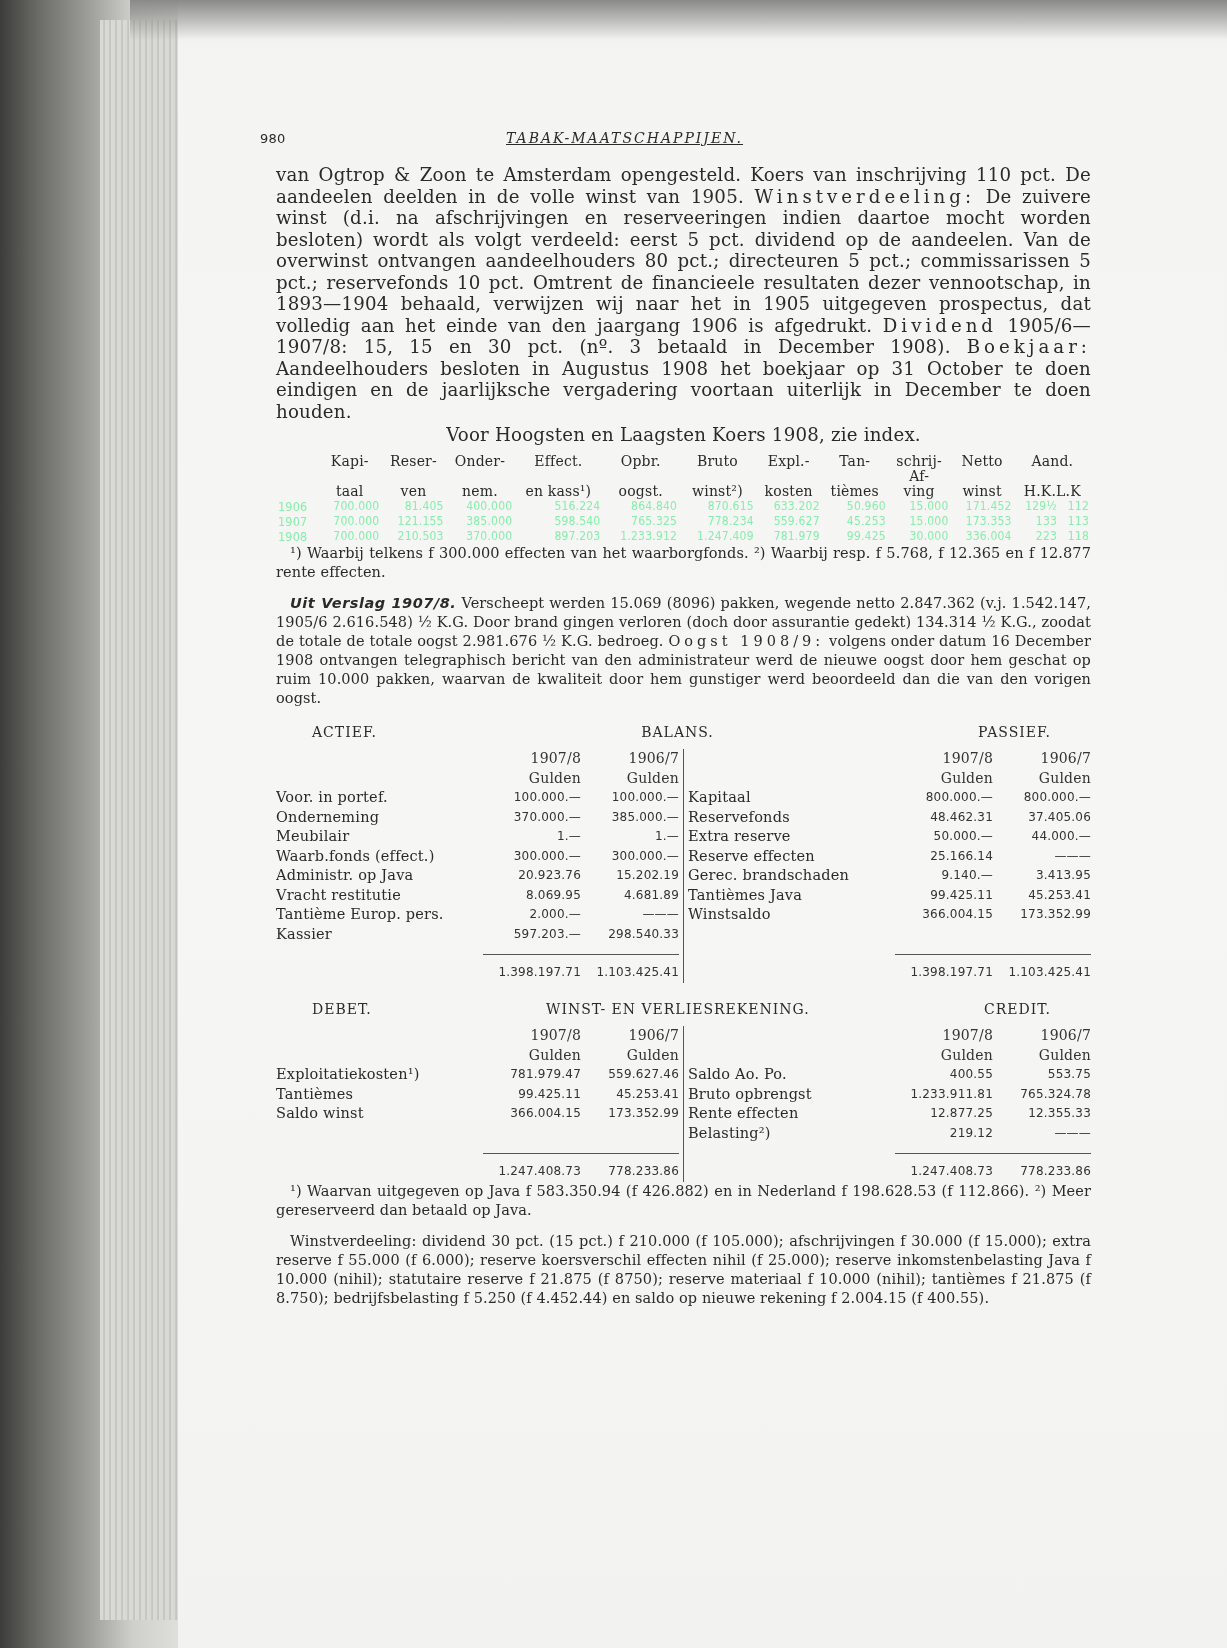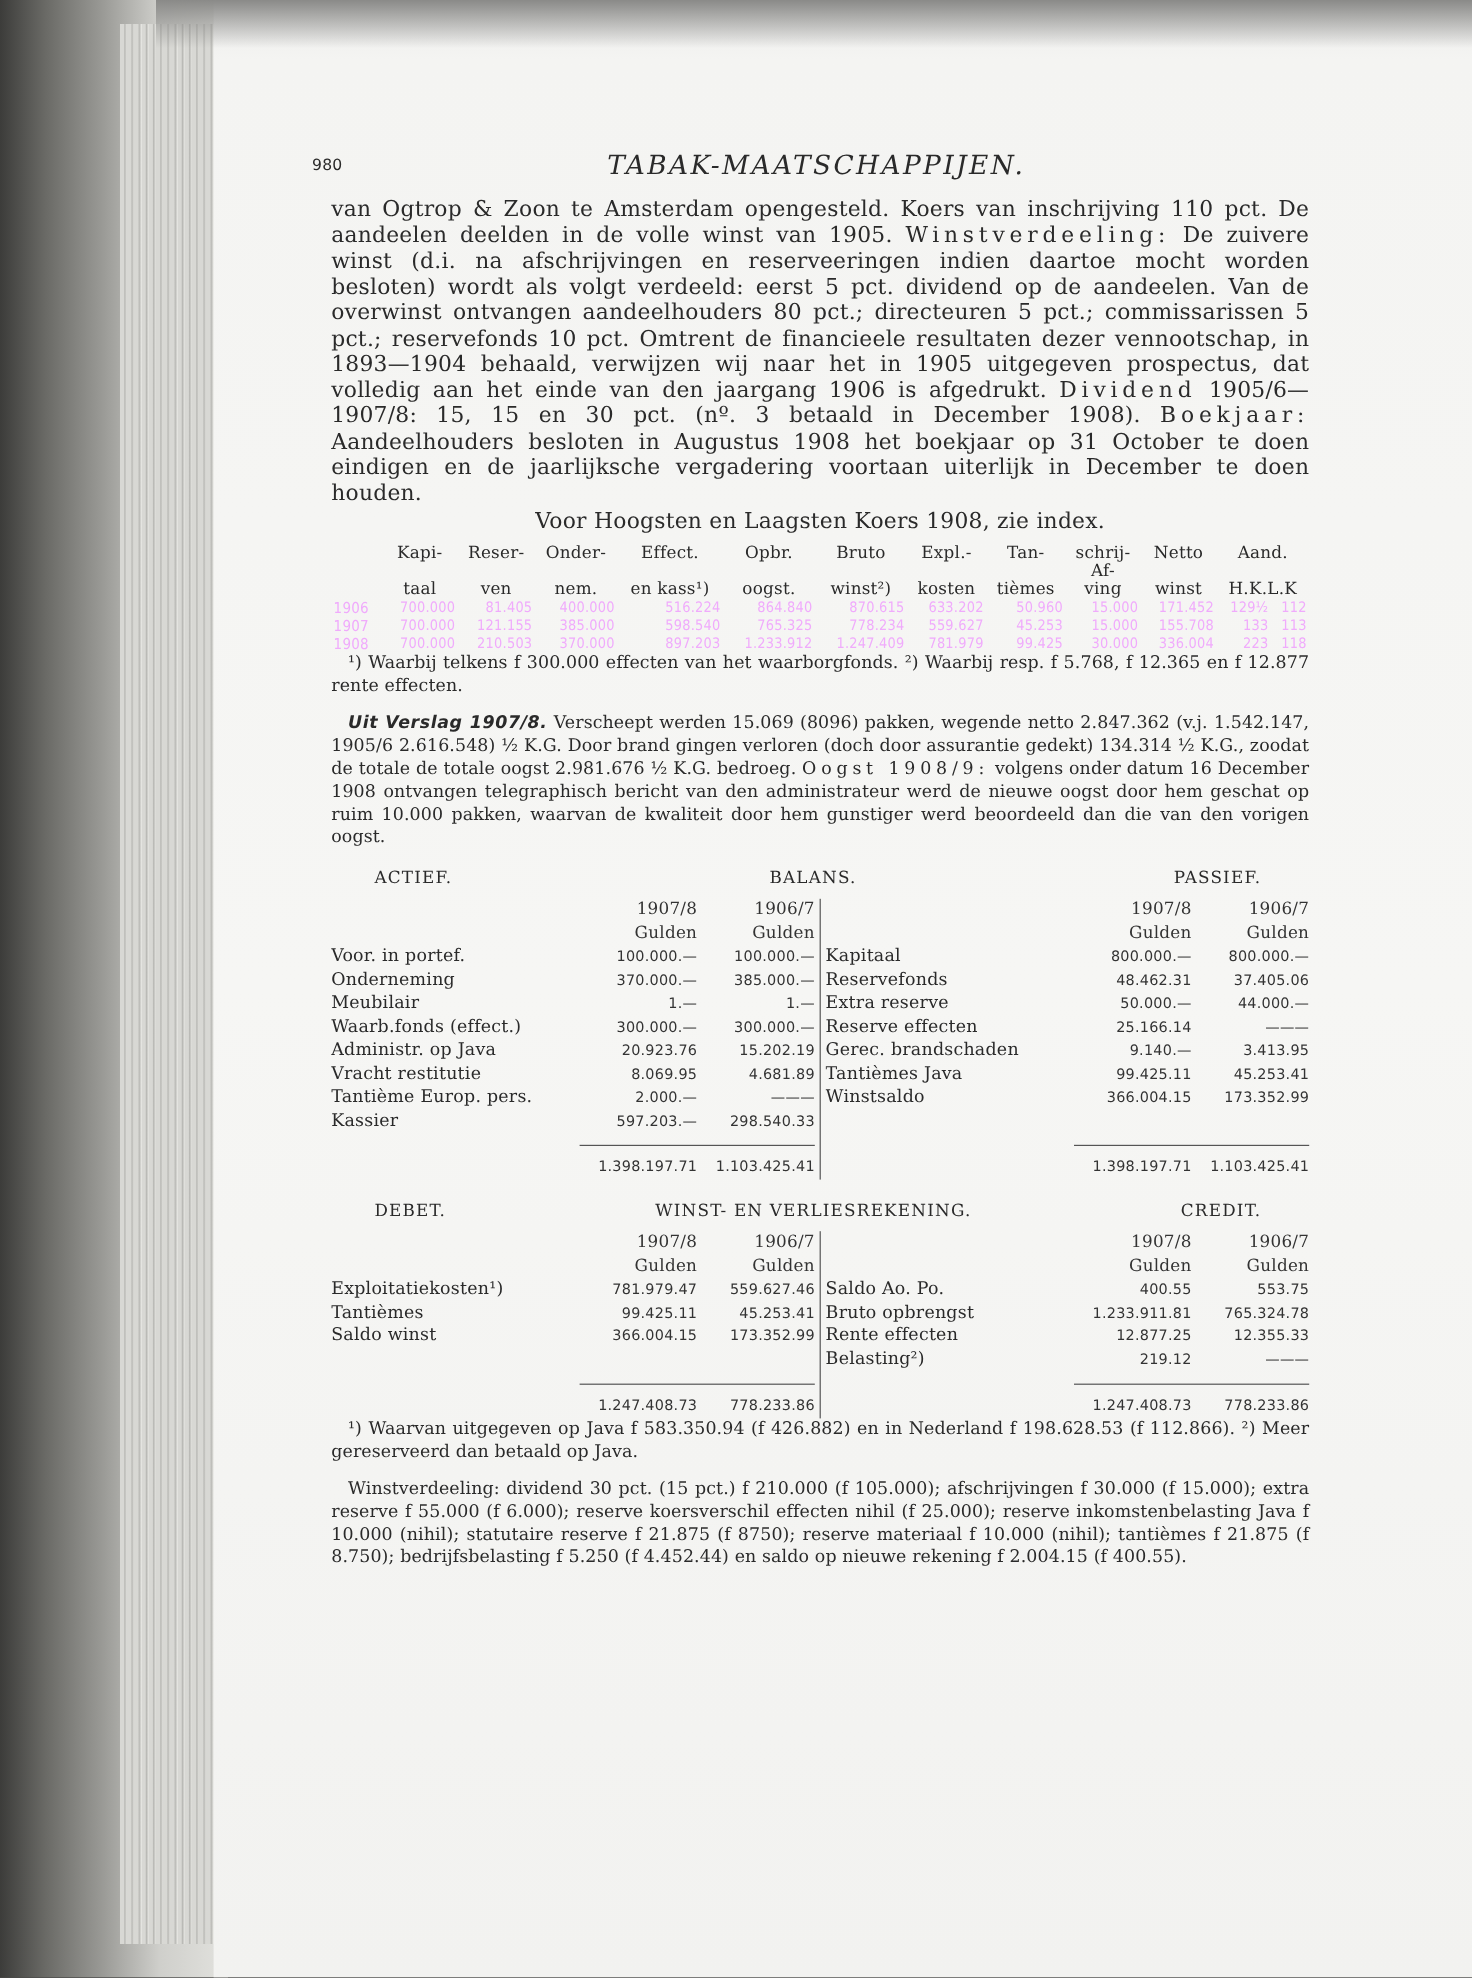--- a/index.html
+++ b/index.html
@@ -24,30 +24,30 @@
   .top-shadow {
     position: absolute; left: 130px; top: 0; width: 1097px; height: 40px;
     background: linear-gradient(180deg, #8a8a88 0%, rgba(200,200,198,0.0) 100%);
   }
   .content {
     position: absolute; left: 276px; top: 128px; width: 815px;
     font-size: 18.2px; line-height: 21.5px; letter-spacing: 0.2px;
   }
   .running-head { position: relative; height: 36px; }
   .page-number { position: absolute; left: -16px; top: 0; font-family: "DejaVu Sans", sans-serif; font-size: 13px; }
-  .running-title { position: absolute; left: 230px; top: 0; font-style: italic; letter-spacing: 2px; font-size: 22px; }
+  .running-title { position: absolute; left: 230px; top: 0; font-style: italic; letter-spacing: 2px; font-size: 14px; text-decoration: underline; }
   p { margin: 0; text-align: justify; }
   .spaced { letter-spacing: 4px; }
   .centered { text-align: center; }
   .small { font-size: 14.5px; line-height: 19px; letter-spacing: 0.1px; }
   .stats-table { border-collapse: collapse; width: 100%; font-size: 13.5px; line-height: 15px; margin-top: 8px; }
   .stats-table td, .stats-table th { padding: 0 2px; text-align: right; font-weight: normal; white-space: nowrap; vertical-align: bottom; }
   .stats-table th { text-align: center; font-size: 14px; }
   .stats-table td.yr { text-align: left; font-size: 12.5px; }
-  .stats-table td { font-family: "DejaVu Sans Condensed", "DejaVu Sans", sans-serif; font-size: 12px; color: #f0abfc; }
+  .stats-table td { font-family: "DejaVu Sans Condensed", "DejaVu Sans", sans-serif; font-size: 12px; color: #86efac; }
   .bold-lead { font-family: "DejaVu Sans", sans-serif; font-weight: bold; font-size: 14.5px; letter-spacing: 0.5px; font-style: italic; }
   .section-heads { display: flex; justify-content: space-between; font-size: 14px; letter-spacing: 1px; margin-top: 14px; padding: 0 40px 0 36px; }
   .ledger { display: flex; margin-top: 6px; font-size: 14.5px; line-height: 19.5px; }
   .ledger .side { flex: 1; }
   .ledger .divider { width: 1px; background: #555; margin: 0 4px; }
   .ledger-row { display: flex; }
   .ledger-row .label { flex: 1; overflow: hidden; white-space: nowrap; }
   .ledger-row .val { width: 98px; text-align: right; font-family: "DejaVu Sans", sans-serif; font-size: 12px; color: #333; }
   .ledger-row .val.h { font-family: "DejaVu Serif", serif; font-size: 14px; }
   .total-rule { border-top: 1px solid #555; margin-left: auto; width: 196px; margin-top: 10px; }
@@ -135,21 +135,21 @@
       <td class="yr">1907</td>
       <td>700.000</td>
       <td>121.155</td>
       <td>385.000</td>
       <td>598.540</td>
       <td>765.325</td>
       <td>778.234</td>
       <td>559.627</td>
       <td>45.253</td>
       <td>15.000</td>
-      <td>155.708</td>
+      <td>173.353</td>
       <td>133</td>
       <td>113</td>
     </tr>
     <tr>
       <td class="yr">1908</td>
       <td>700.000</td>
       <td>210.503</td>
       <td>370.000</td>
       <td>897.203</td>
       <td>1.233.912</td>

